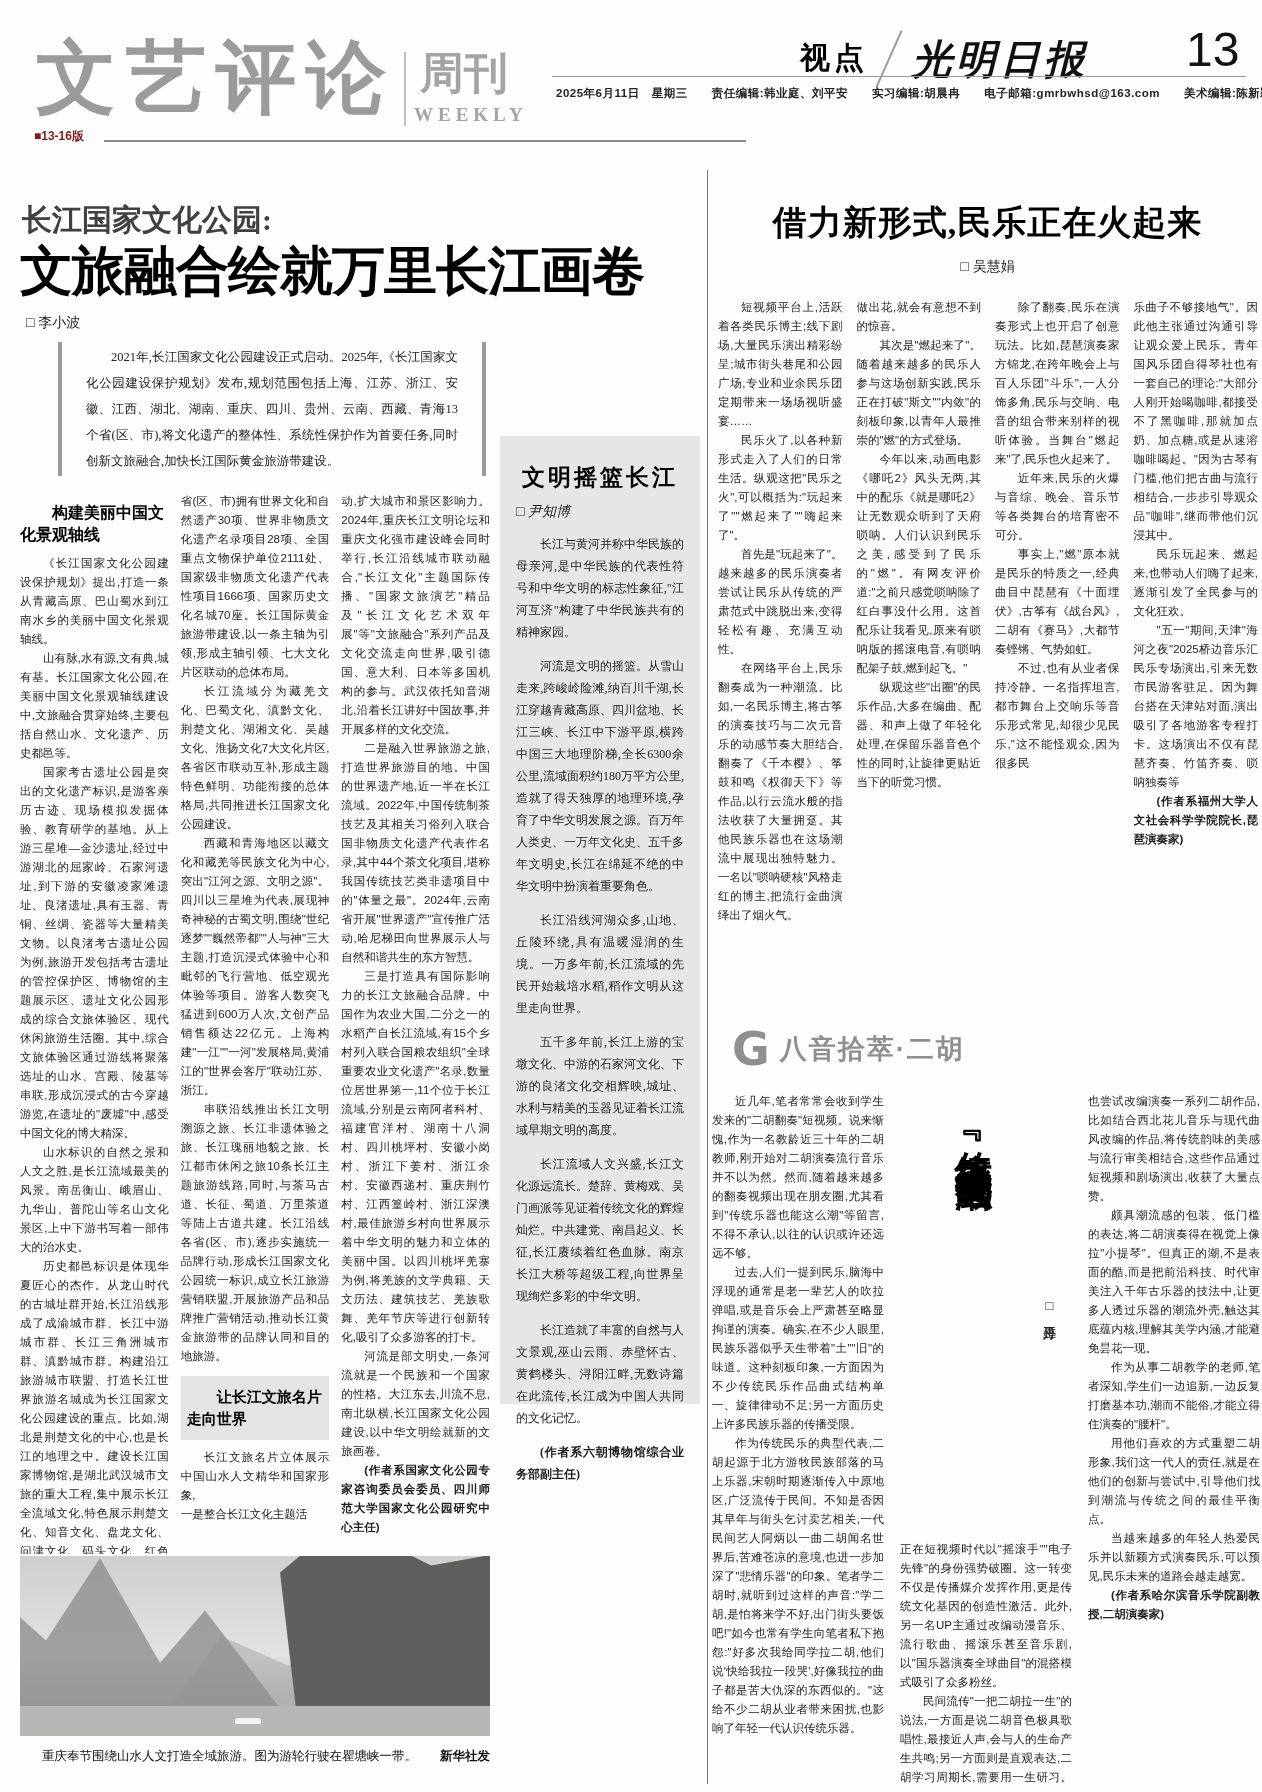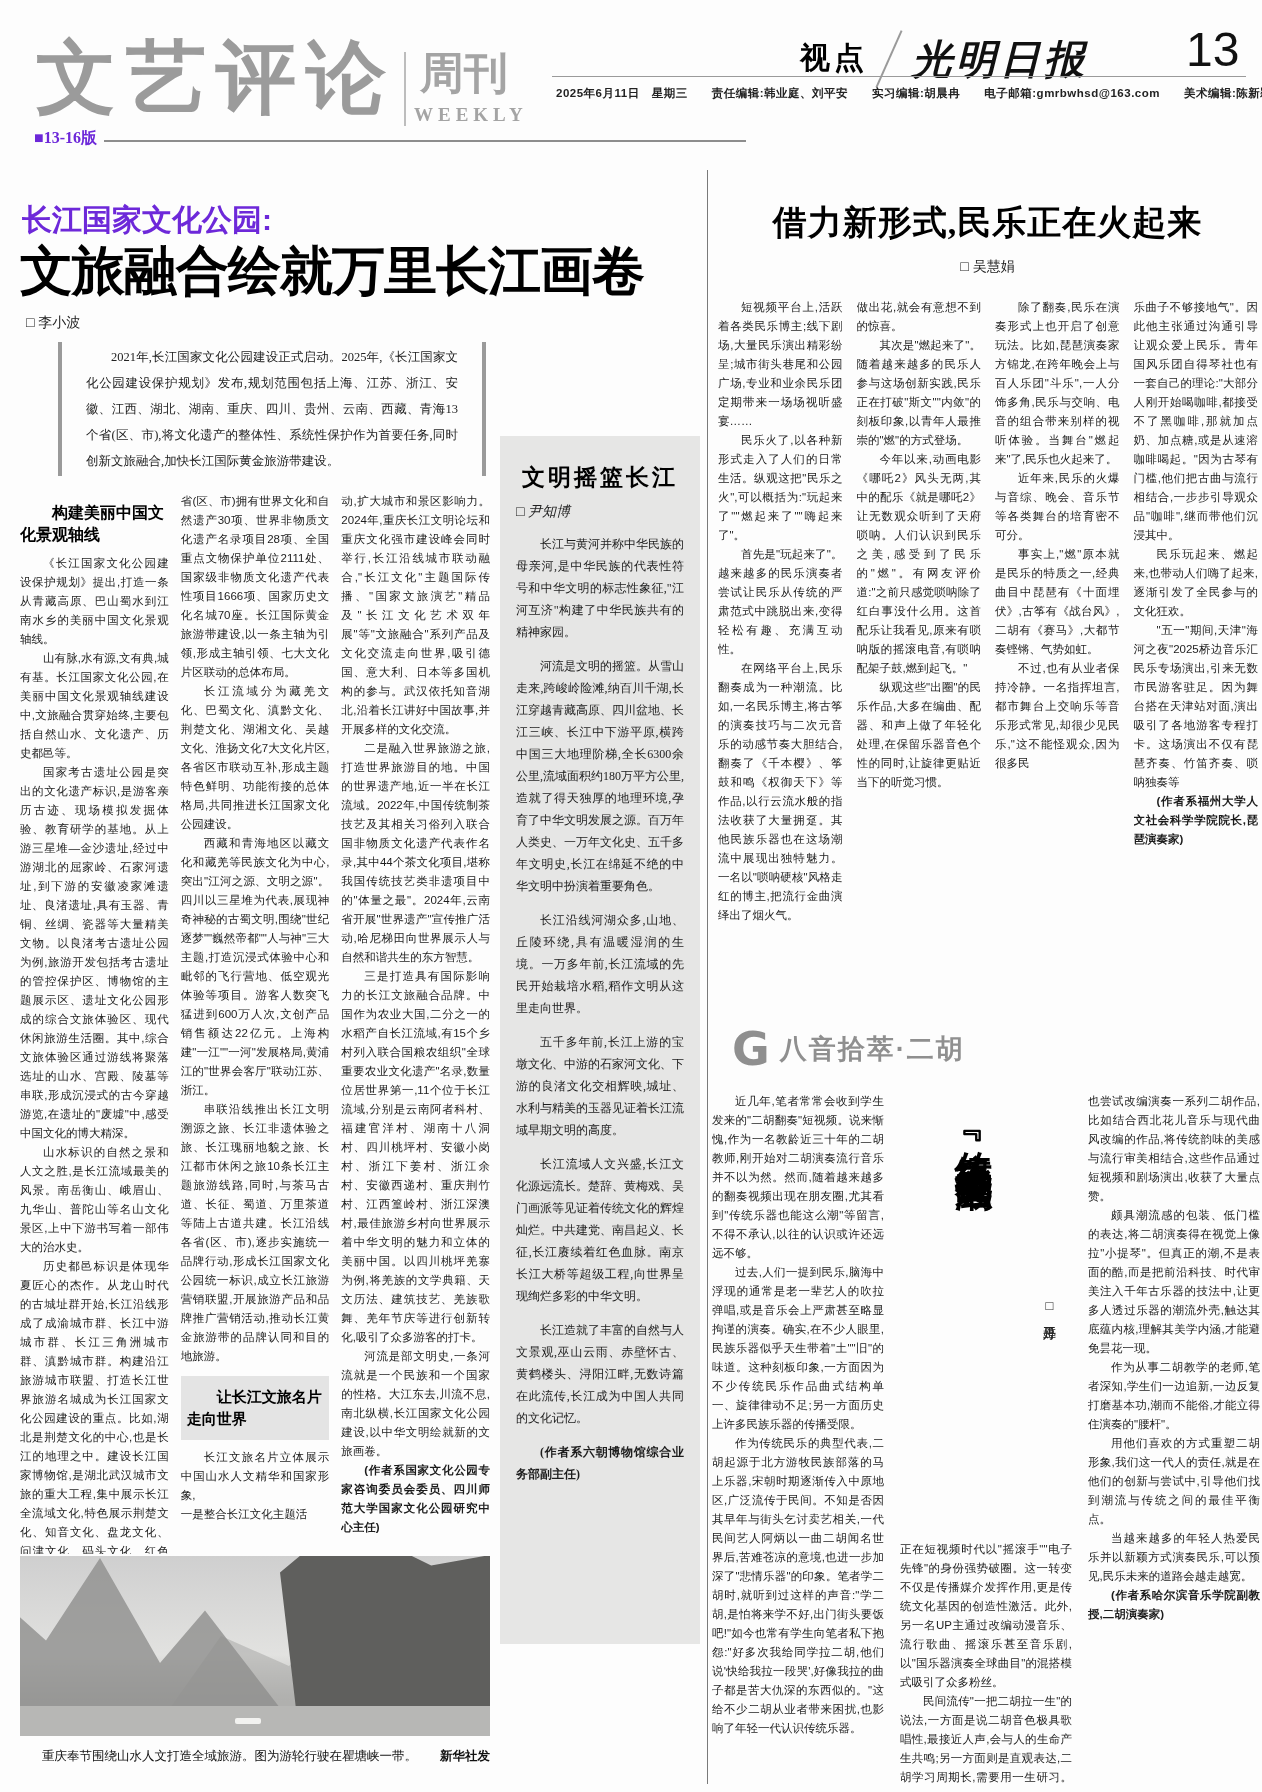--- a/index.html
+++ b/index.html
@@ -7,31 +7,31 @@
         font-family:"Liberation Sans","DejaVu Sans",sans-serif;color:#1a1a1a;overflow:hidden;}
   .abs{position:absolute;}
   
   .mast-title{font-family:"Liberation Serif","DejaVu Serif",serif;font-weight:bold;
               font-size:80px;color:#9b9b9b;letter-spacing:10px;line-height:1;}
   .mast-weekly-cn{font-family:"Liberation Serif","DejaVu Serif",serif;font-weight:bold;
               font-size:44px;color:#a4a4a4;line-height:1;}
   .mast-weekly-en{font-family:"Liberation Serif","DejaVu Serif",serif;font-weight:bold;
               font-size:19px;color:#a4a4a4;letter-spacing:5px;}
   .v-div{width:2px;background:#bdbdbd;}
-  .pages-note{font-size:16px;font-weight:bold;color:#6d28d9;font-family:Liberation Serif, serif;}
+  .pages-note{font-size:12px;font-weight:bold;color:#7f1d1d;}
   .hrule{background:#8d8d8d;height:2px;}
   .hrule-thin{background:#9a9a9a;height:1px;}
   .col-label{font-size:30px;font-weight:bold;color:#000000;letter-spacing:4px;}
   .paper-name{font-family:"Liberation Serif","DejaVu Serif",serif;font-style:italic;
               font-weight:bold;font-size:40px;color:#111;letter-spacing:4px;}
   .page-num{font-size:48px;color:#111;line-height:1;}
   .dateline{font-size:11.5px;font-weight:bold;color:#222;letter-spacing:0.5px;white-space:nowrap;}
   .slash{width:2px;height:62px;background:#9a9a9a;transform:rotate(24deg);}
   
-  .kicker{font-size:30px;font-weight:bold;color:#6d28d9;}
+  .kicker{font-size:30px;font-weight:bold;color:#404040;font-family:Liberation Serif, serif;}
   .headline1{font-family:"Liberation Serif","DejaVu Serif",serif;font-weight:bold;
              font-size:53px;color:#000;letter-spacing:-1px;white-space:nowrap;}
   .byline{font-size:14px;color:#222;}
   .intro{border-left:4px solid #9a9a9a;border-right:4px solid #9a9a9a;
          padding:2px 24px;font-family:"Liberation Serif","DejaVu Serif",serif;
          font-size:12.5px;line-height:26px;text-align:justify;text-indent:2em;color:#222;}
   .cols{display:flex;gap:12px;overflow:hidden;}
   .col{flex:1;overflow:hidden;}
   .col p{margin:0;}
   .blk-p,.blk-pc,.blk-credit{font-size:11.5px;line-height:19px;text-align:justify;color:#1c1c1c;}
@@ -136,21 +136,21 @@
     <div class="mtn mtn1"></div>
     <div class="cliff"></div>
     <div class="water"></div>
     <div class="boat"></div>
   </div>
   <div class="abs caption" style="left:42px;top:1748px;width:448px;display:flex;justify-content:space-between;">
     <span>重庆奉节围绕山水人文打造全域旅游。图为游轮行驶在瞿塘峡一带。</span>
     <b>新华社发</b>
   </div>
 
-  <div class="abs gbox" style="left:500px;top:436px;width:200px;height:1208px;">
+  <div class="abs gbox" style="left:500px;top:436px;width:200px;height:968px;">
     <div class="gbox-title">文明摇篮长江</div>
     <div class="gbox-byline">□ 尹知博</div>
     <div>
         <p class="blk-p">长江与黄河并称中华民族的母亲河,是中华民族的代表性符号和中华文明的标志性象征,"江河互济"构建了中华民族共有的精神家园。</p>
         <p class="blk-p">河流是文明的摇篮。从雪山走来,跨峻岭险滩,纳百川千湖,长江穿越青藏高原、四川盆地、长江三峡、长江中下游平原,横跨中国三大地理阶梯,全长6300余公里,流域面积约180万平方公里,造就了得天独厚的地理环境,孕育了中华文明发展之源。百万年人类史、一万年文化史、五千多年文明史,长江在绵延不绝的中华文明中扮演着重要角色。</p>
         <p class="blk-p">长江沿线河湖众多,山地、丘陵环绕,具有温暖湿润的生境。一万多年前,长江流域的先民开始栽培水稻,稻作文明从这里走向世界。</p>
         <p class="blk-p">五千多年前,长江上游的宝墩文化、中游的石家河文化、下游的良渚文化交相辉映,城址、水利与精美的玉器见证着长江流域早期文明的高度。</p>
         <p class="blk-p">长江流域人文兴盛,长江文化源远流长。楚辞、黄梅戏、吴门画派等见证着传统文化的辉煌灿烂。中共建党、南昌起义、长征,长江赓续着红色血脉。南京长江大桥等超级工程,向世界呈现绚烂多彩的中华文明。</p>
         <p class="blk-p">长江造就了丰富的自然与人文景观,巫山云雨、赤壁怀古、黄鹤楼头、浔阳江畔,无数诗篇在此流传,长江成为中国人共同的文化记忆。</p>
         <p class="blk-credit">(作者系六朝博物馆综合业务部副主任)</p>

